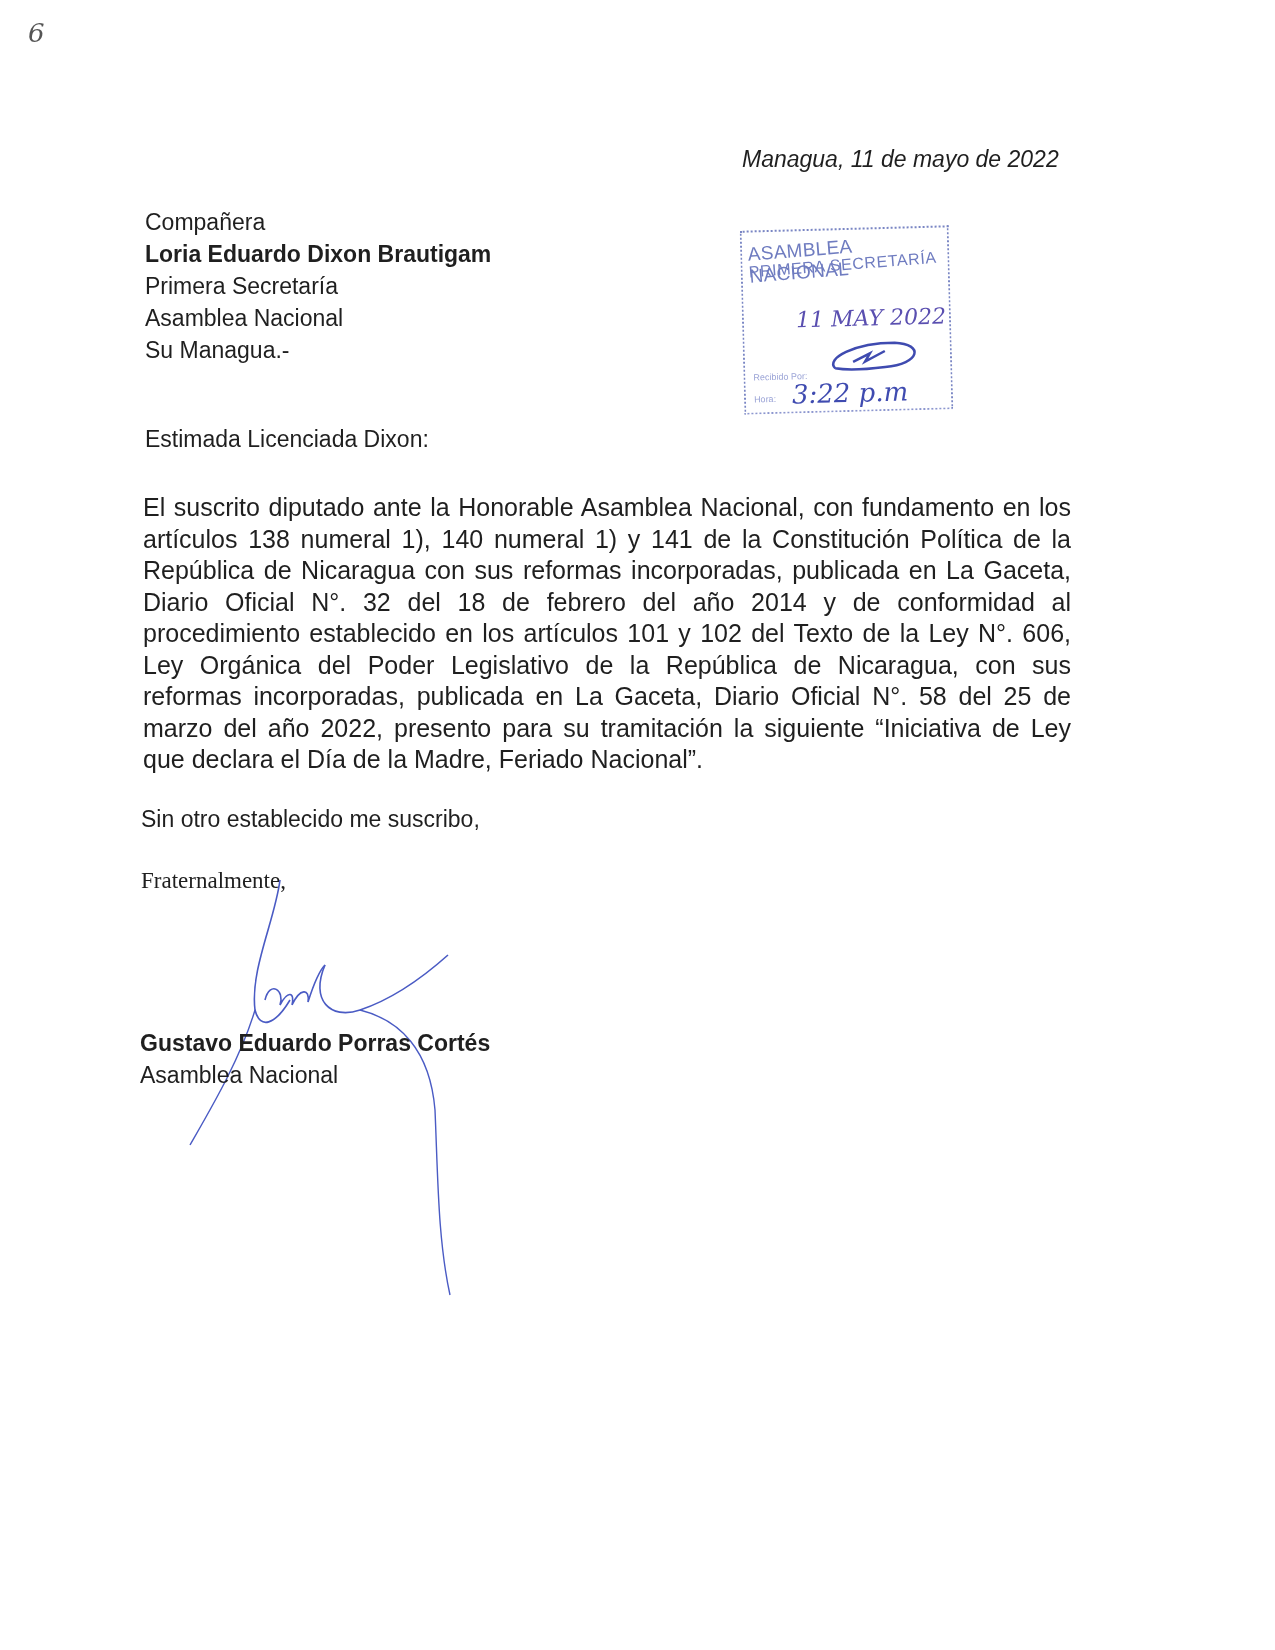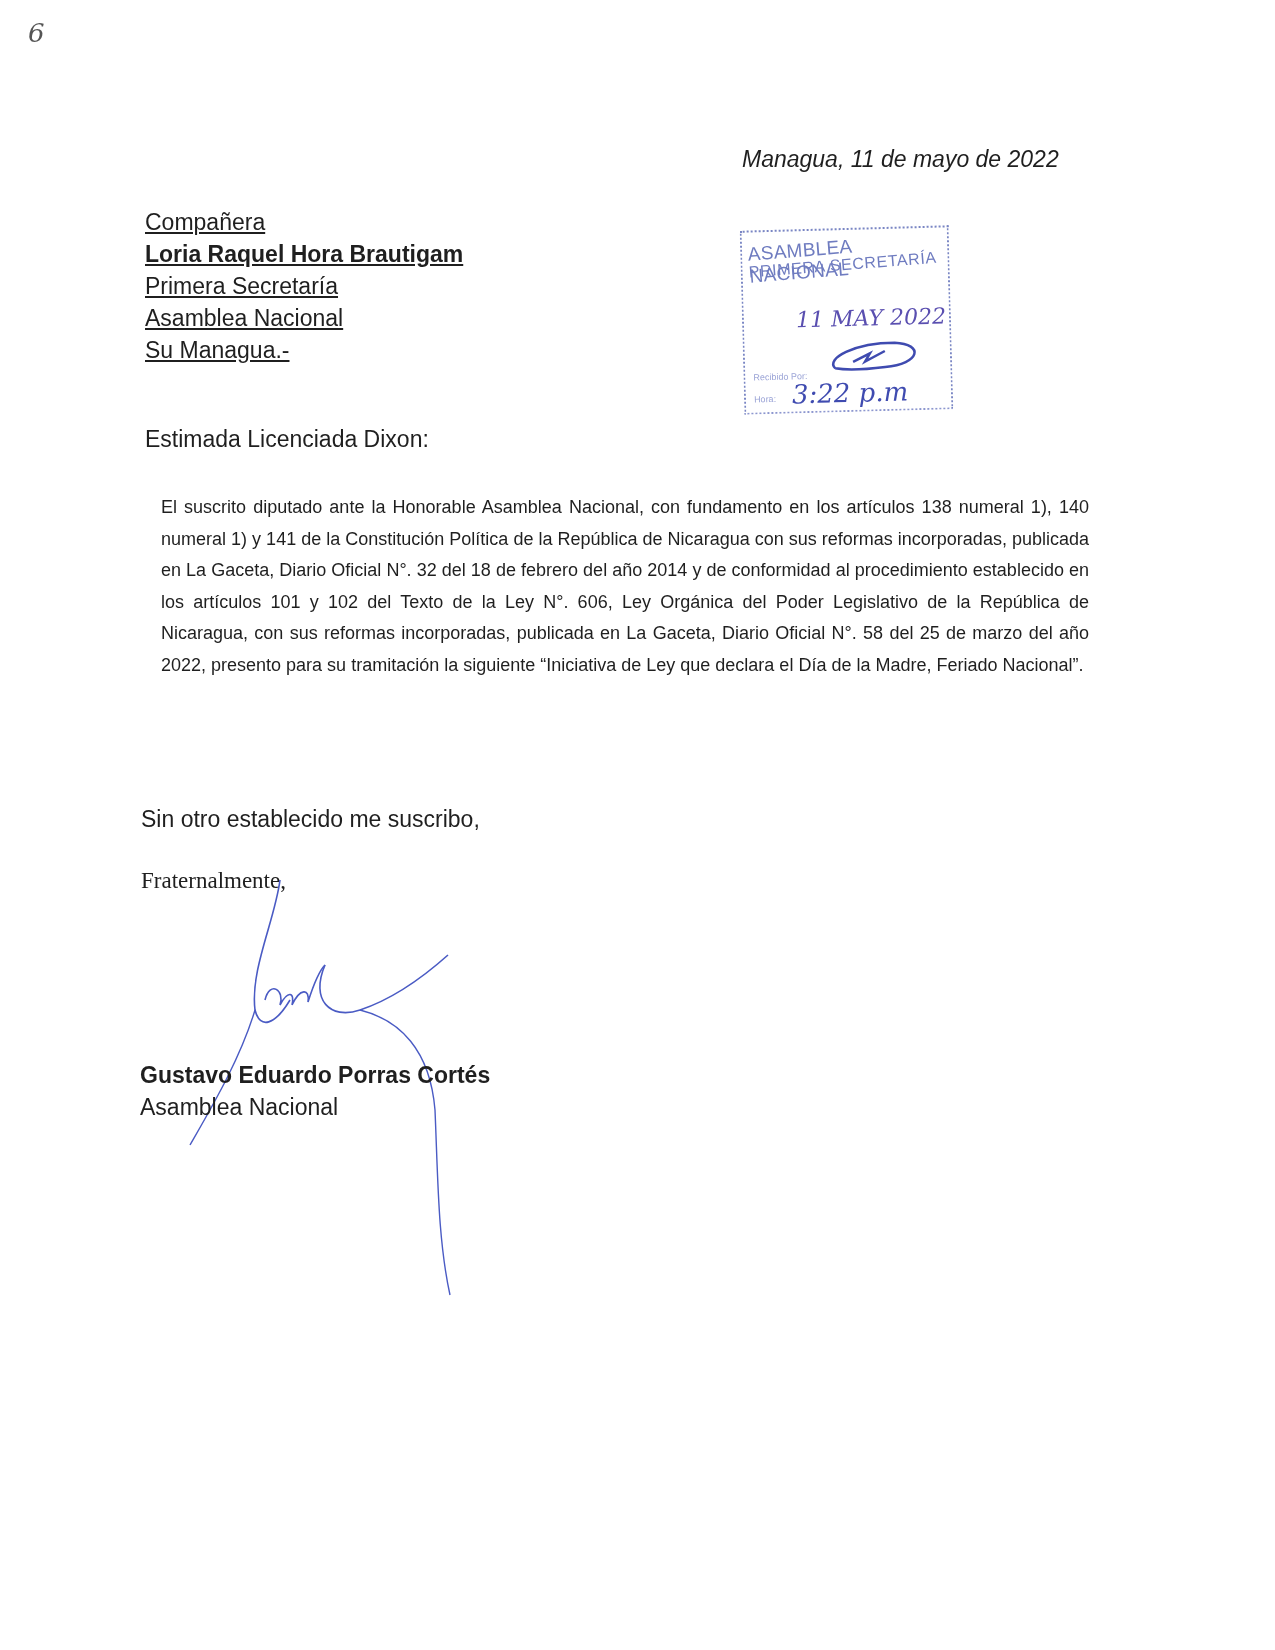--- a/index.html
+++ b/index.html
@@ -1,54 +1,54 @@
 <!DOCTYPE html>
 <html><head>
 <meta charset="utf-8">
 <style>
   html, body { margin:0; padding:0; background:#ffffff; }
   body { width:1275px; height:1650px; position:relative; overflow:hidden;
          font-family:"Liberation Sans", sans-serif; color:#1f1f1f; }
   .page-mark { position:absolute; left:28px; top:18px; font-family:"DejaVu Serif", serif;
                font-size:26px; color:#555; font-style:italic; }
   .date { position:absolute; left:742px; top:146px; font-size:23px;font-style:italic; }
-  .recipient { position:absolute; left:145px; top:206px; font-size:23px; line-height:32px;text-decoration:underline; }
+  .recipient { position:absolute; left:145px; top:206px; font-size:23px; line-height:32px; }
   .recipient .bold { font-weight:bold; }
   .stamp { position:absolute; left:742px; top:228px; width:205px; height:180px;
            border-left:2px dotted #7a86c4; border-right:2px dotted #7a86c4;
            border-top:2px dotted #7a86c4; border-bottom:2px dotted #8d97cf;
            color:#6f7cc0; transform:rotate(-1.5deg); }
   .stamp .l1 { position:absolute; left:6px; top:6px; font-size:19px; letter-spacing:0.3px; transform:rotate(-3deg); }
   .stamp .l2 { position:absolute; left:6px; top:26px; font-size:16px; letter-spacing:0.6px; transform:rotate(-3deg); }
   .stamp .hand-date { position:absolute; left:52px; top:76px; font-family:"DejaVu Serif", serif;
                       font-style:italic; font-size:22px; color:#5a4fb0; }
   .stamp .rec { position:absolute; left:8px; top:140px; font-size:9px; color:#9aa3d6; }
   .stamp .hora { position:absolute; left:8px; top:162px; font-size:9px; color:#9aa3d6; }
   .stamp .hand-time { position:absolute; left:46px; top:148px; font-family:"DejaVu Serif", serif;
                       font-style:italic; font-size:26px; color:#3f4bb0; }
   .stamp svg { position:absolute; left:80px; top:108px; }
   .salutation { position:absolute; left:145px; top:426px; font-size:23px; }
-  .body-text { position:absolute; left:161px; top:492px; width:928px; font-size:18px;
+  .body-text { position:absolute; left:143px; top:492px; width:928px; font-size:25px;
                line-height:31.5px; text-align:justify; }
   .closing1 { position:absolute; left:141px; top:806px; font-size:23px; }
   .closing2 { position:absolute; left:141px; top:868px; font-size:23px;font-family:Liberation Serif, serif; }
   .signer { position:absolute; left:140px; top:1027px; font-size:23px; line-height:32px; }
-  .signer .bold { font-weight:bold;margin-top:32px; }
+  .signer .bold { font-weight:bold; }
   .signature { position:absolute; left:180px; top:880px; }
 </style>
 </head>
 <body>
 
 <div class="page-mark">6</div>
 
 <div class="date">Managua, 11 de mayo de 2022</div>
 
 <div class="recipient">
   <div>Compañera</div>
-  <div class="bold">Loria Raquel Hora Brautigam</div>
+  <div class="bold">Loria Eduardo Dixon Brautigam</div>
   <div>Primera Secretaría</div>
   <div>Asamblea Nacional</div>
   <div>Su Managua.-</div>
 </div>
 
 <div class="stamp">
   <div class="l1">ASAMBLEA NACIONAL</div>
   <div class="l2">PRIMERA SECRETARÍA</div>
   <div class="hand-date">11 MAY 2022</div>
   <svg width="100" height="40">

